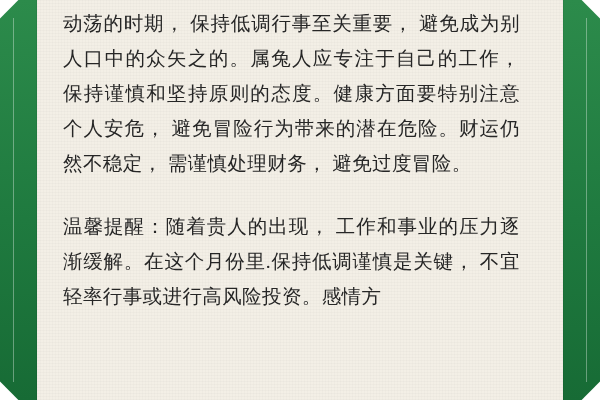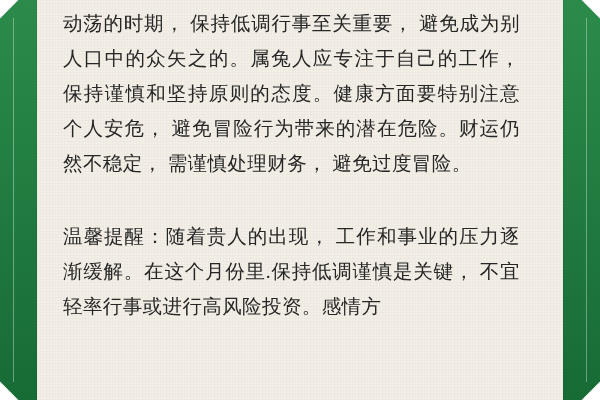--- a/index.html
+++ b/index.html
@@ -68,21 +68,21 @@
     letter-spacing: 0.4px;
     text-align: justify;
     text-justify: inter-character;
     margin: 0;
     font-family: "Liberation Serif", "DejaVu Serif", serif;
   }
   .para.first {
     margin-top: 2px;
   }
   .para.second {
-    margin-top: 38px;
+    margin-top: 28px;
   }
 </style>
 </head>
 <body>
 
 <div class="screen">
 
   <div class="edge-line left"></div>
   <div class="edge-line right"></div>
 

